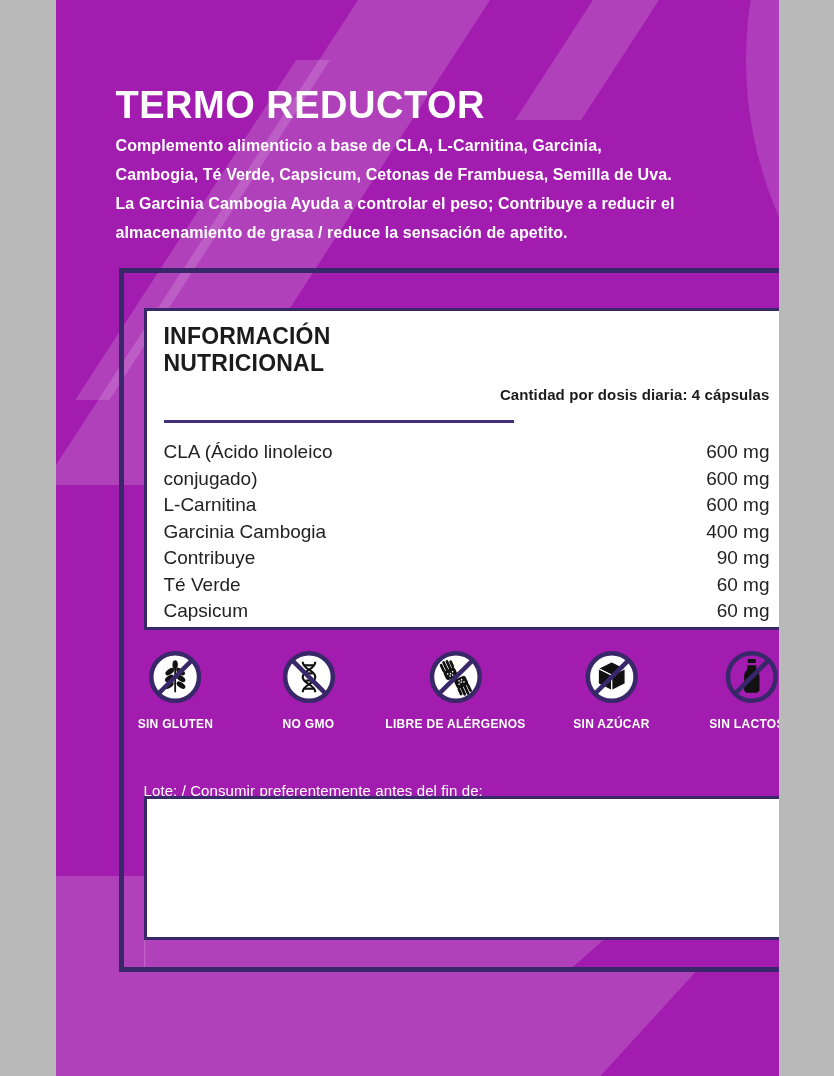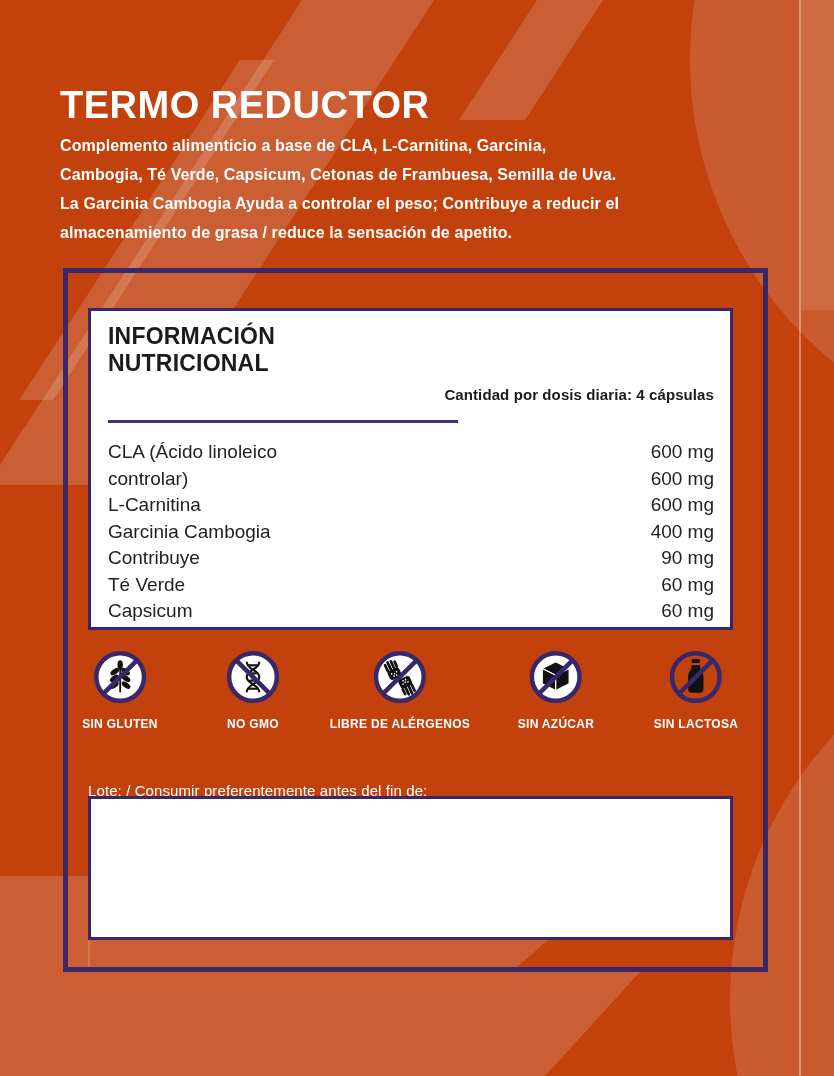--- a/index.html
+++ b/index.html
@@ -1,24 +1,24 @@
 <!DOCTYPE html>
 <html><head>
 <meta charset="utf-8">
 <style>
   * { margin: 0; padding: 0; box-sizing: border-box; }
   html, body { background: #b9b9b9; }
   body { font-family: "Liberation Sans", sans-serif; }
 
   .label-canvas {
     position: relative;
-    width: 834px;
+    width: 723px;
     height: 1076px;
     margin: 0 auto;
-    background: #c2410c;
+    background: #a21caf;
     overflow: hidden;
   }
 
   
   .bg-band {
     position: absolute;
     background: rgba(255,255,255,0.16);
     transform: skewX(-33deg);
     transform-origin: 0 0;
   }
@@ -144,21 +144,21 @@
       <div>NUTRICIONAL</div>
     </div>
     <div class="serving-info">Cantidad por dosis diaria: 4 cápsulas</div>
     <div class="panel-divider"></div>
     <div class="rows">
       <div class="ingredient-row">
         <span>CLA (Ácido linoleico</span>
         <span>600 mg</span>
       </div>
       <div class="ingredient-row">
-        <span>controlar)</span>
+        <span>conjugado)</span>
         <span>600 mg</span>
       </div>
       <div class="ingredient-row">
         <span>L-Carnitina</span>
         <span>600 mg</span>
       </div>
       <div class="ingredient-row">
         <span>Garcinia Cambogia</span>
         <span>400 mg</span>
       </div>

